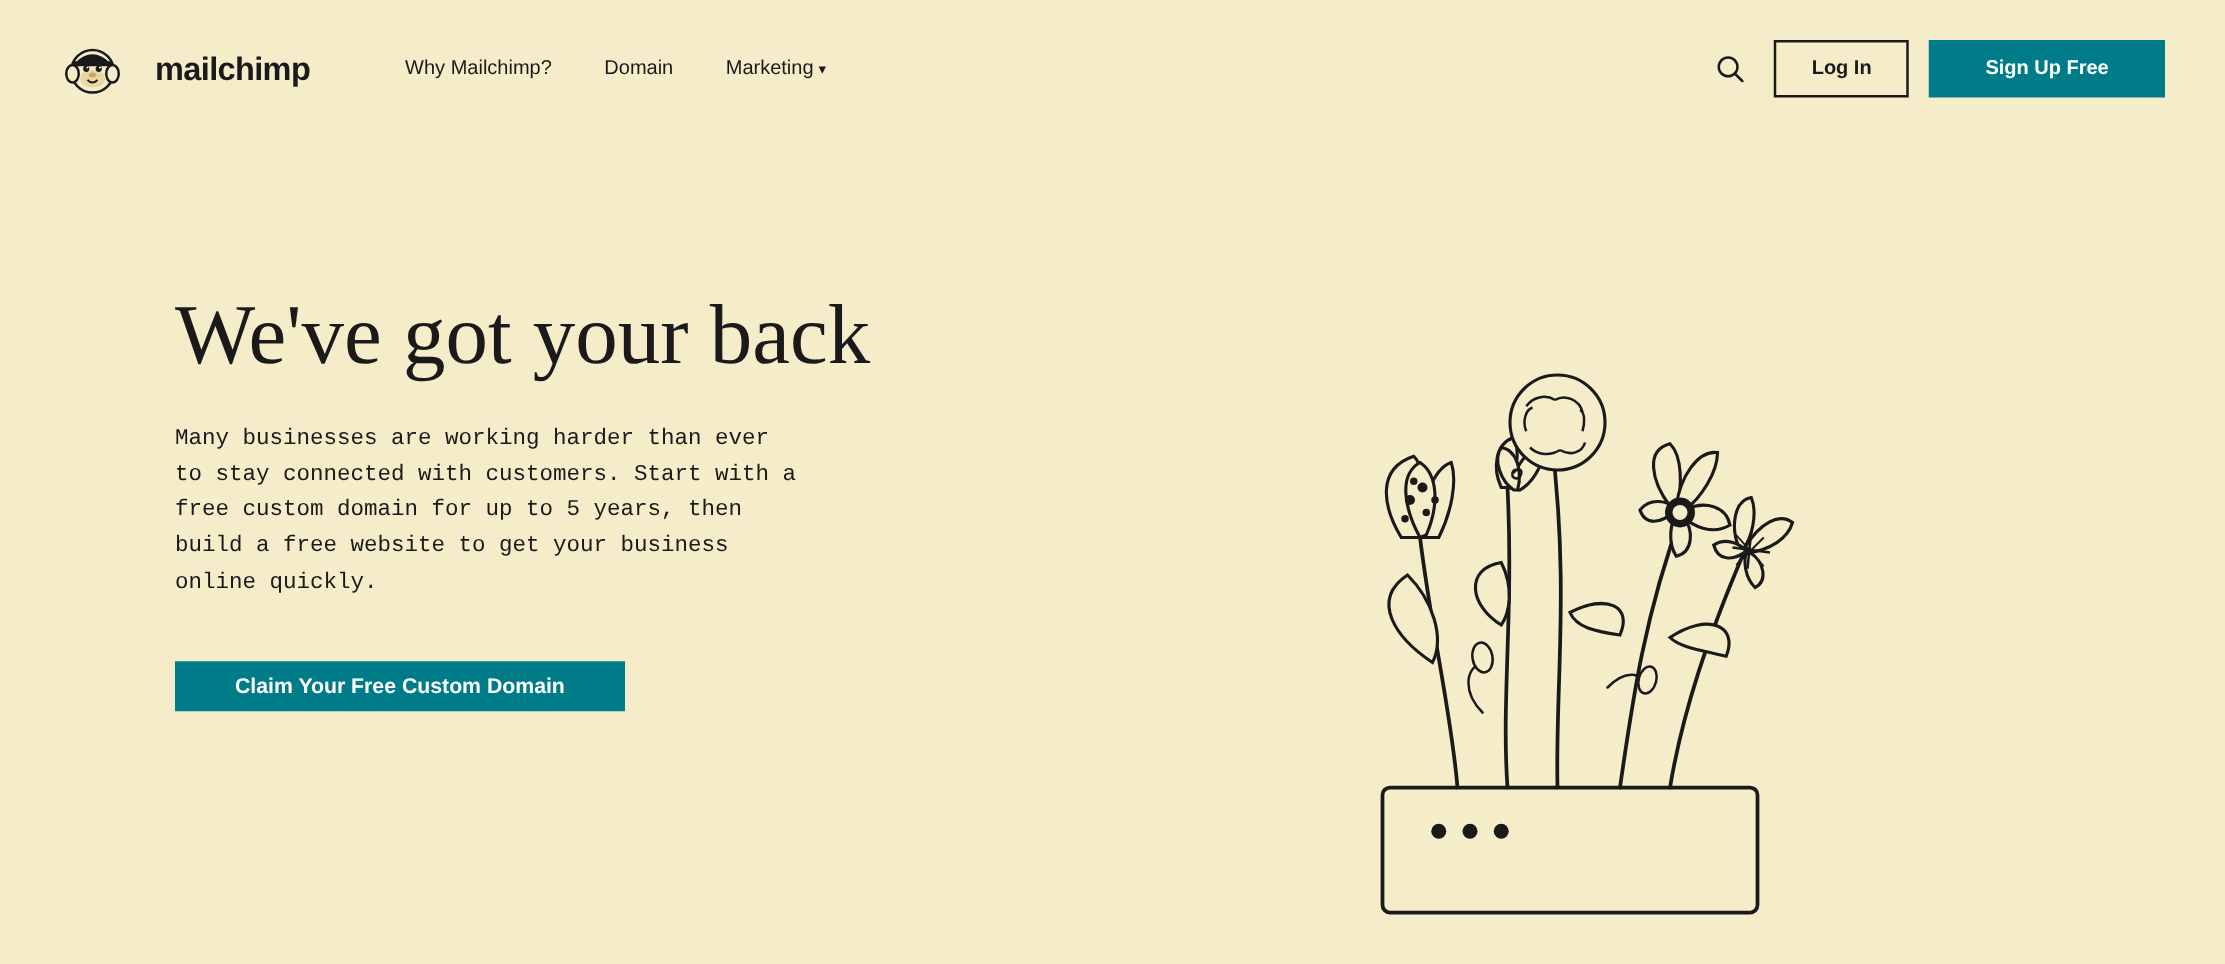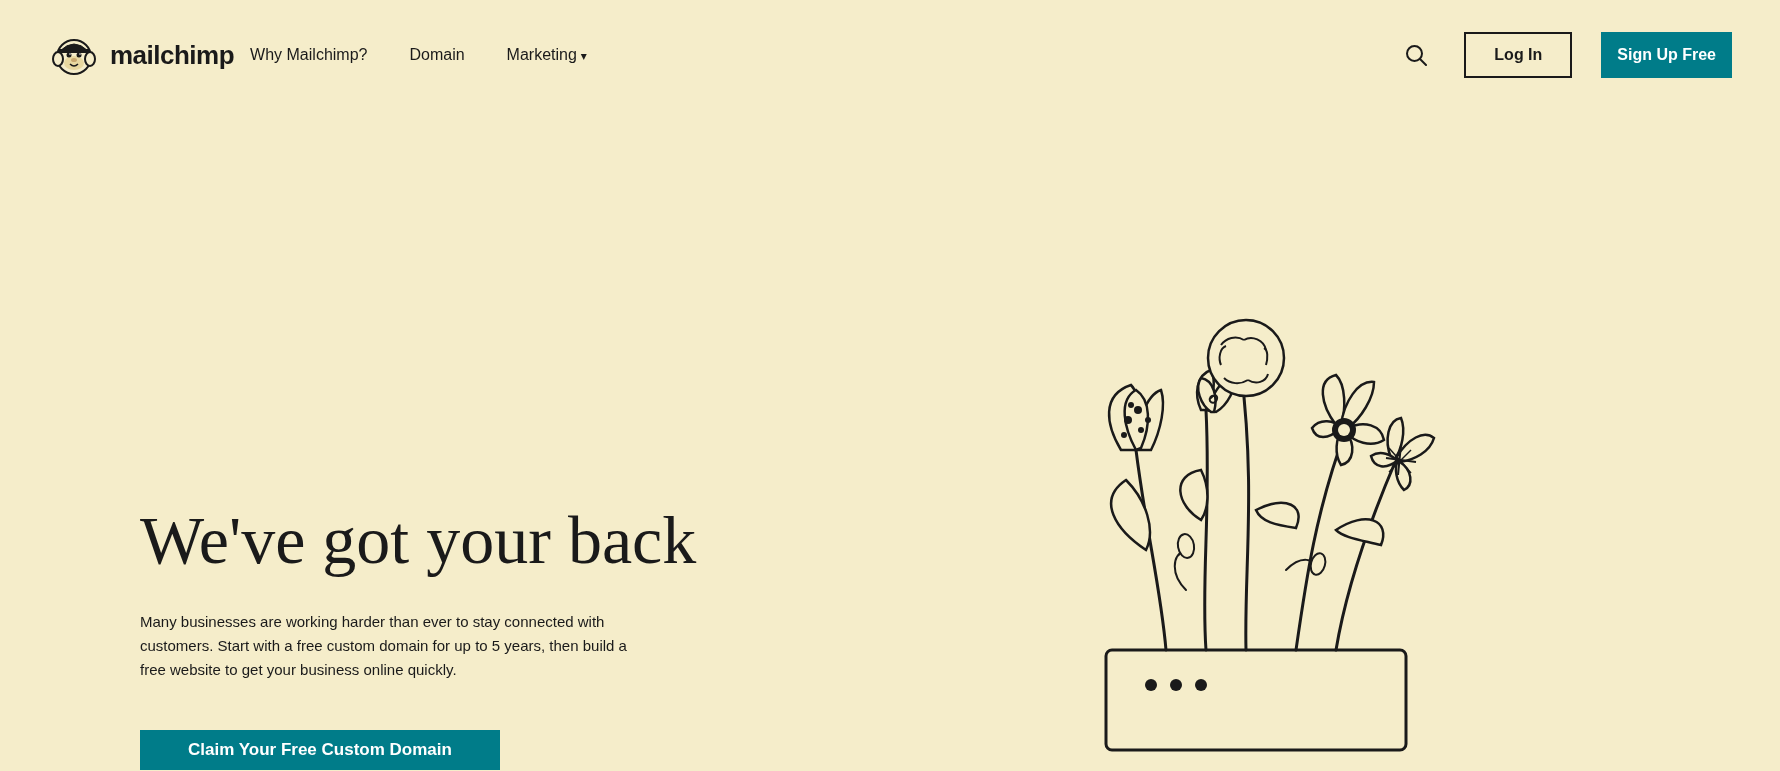--- a/index.html
+++ b/index.html
@@ -18,21 +18,22 @@
       align-items: center;
       padding: 0 48px;
       height: 110px;
       background-color: #f5edca;
       border-bottom: none;
     }
 
     .logo-area {
       display: flex;
       align-items: center;
-      gap: 10px;
+      gap: 24px;
+      margin-right: 60px;
       text-decoration: none;
     }
 
     .logo-monkey {
       width: 52px;
       height: 52px;
     }
 
     .logo-text {
       font-family: Arial, sans-serif;
@@ -61,21 +62,21 @@
 
     .nav-link .chevron {
       display: inline-block;
       margin-left: 4px;
       font-size: 12px;
     }
 
     .nav-right {
       display: flex;
       align-items: center;
-      gap: 29px;
+      gap: 16px;
       justify-content: center;
     }
 
     .search-icon-btn {
       background: none;
       border: none;
       cursor: pointer;
       padding: 8px;
       display: flex;
       align-items: center;
@@ -93,29 +94,29 @@
       white-space: nowrap;
     }
 
     .btn-signup {
       font-family: Arial, sans-serif;
       font-size: 16px;
       font-weight: 700;
       color: #ffffff;
       background-color: #007c89;
       border: none;
-      padding: 14px 16px;
+      padding: 14px 45px;
       cursor: pointer;
       white-space: nowrap;
     }
 
     
     .hero {
       display: flex;
-      align-items: flex-end;
+      align-items: flex-start;
       padding: 60px 48px 0 140px;
       min-height: 660px;
       position: relative;
       overflow: hidden;
       gap: 24px;
     }
 
     .hero-content {
       max-width: 600px;
       padding-top: 60px;
@@ -125,22 +126,22 @@
     .hero-title {
       font-family: 'Georgia', serif;
       font-size: 68px;
       font-weight: 400;
       line-height: 1.1;
       color: #1a1a1a;
       margin-bottom: 32px;
     }
 
     .hero-subtitle {
-      font-family: Liberation Sans, sans-serif;
-      font-size: 15px;
+      font-family: Liberation Mono, monospace;
+      font-size: 18px;
       line-height: 1.6;
       color: #1a1a1a;
       max-width: 500px;
       margin-bottom: 48px;
     }
 
     .btn-cta {
       display: inline-block;
       font-family: Arial, sans-serif;
       font-size: 17px;

